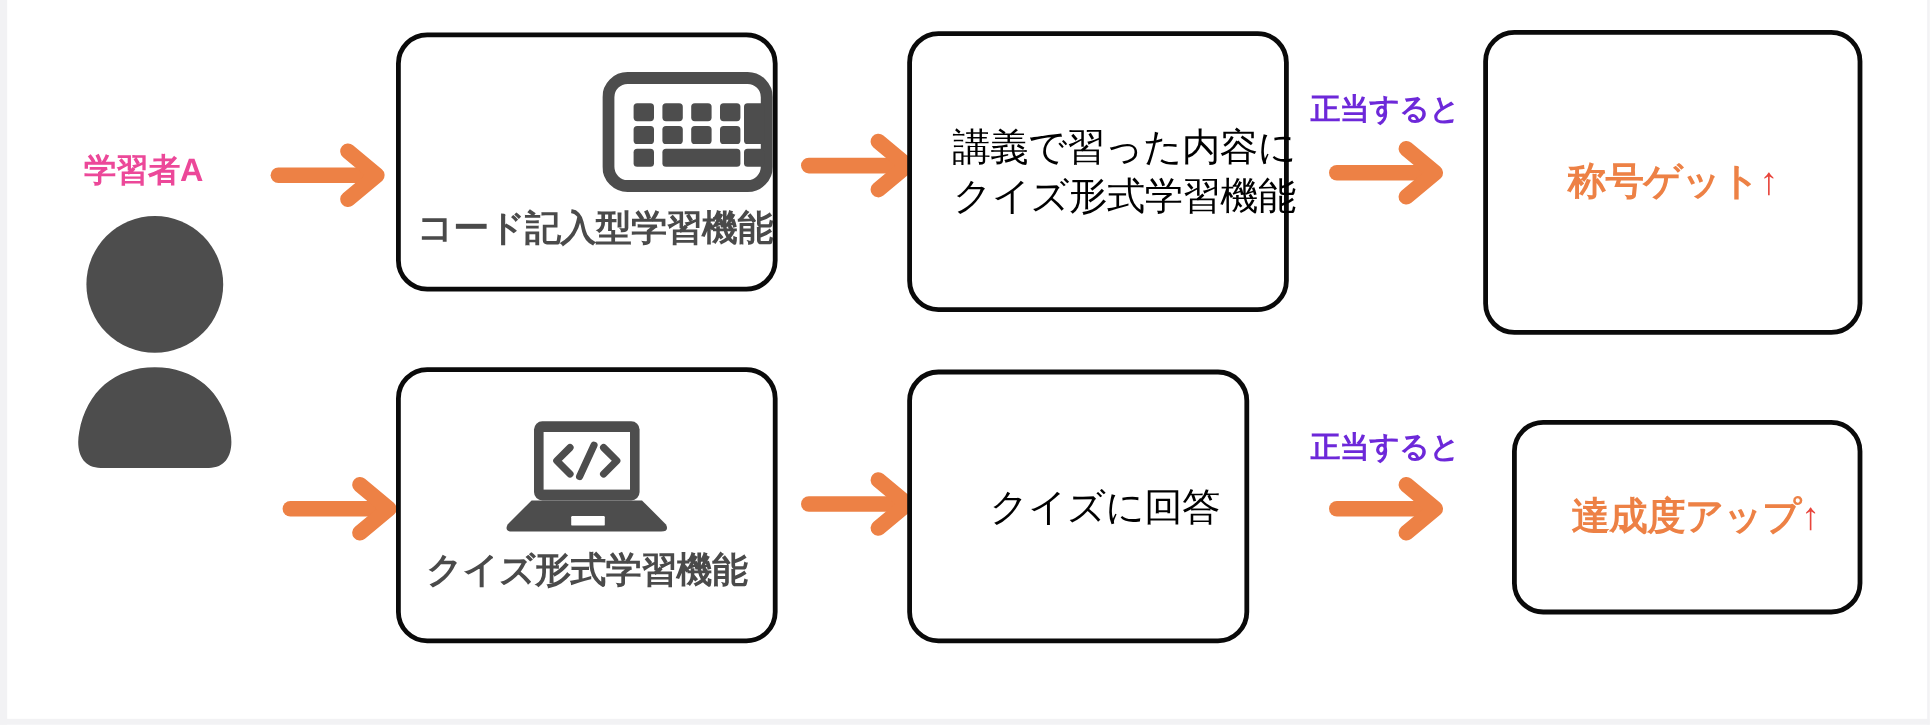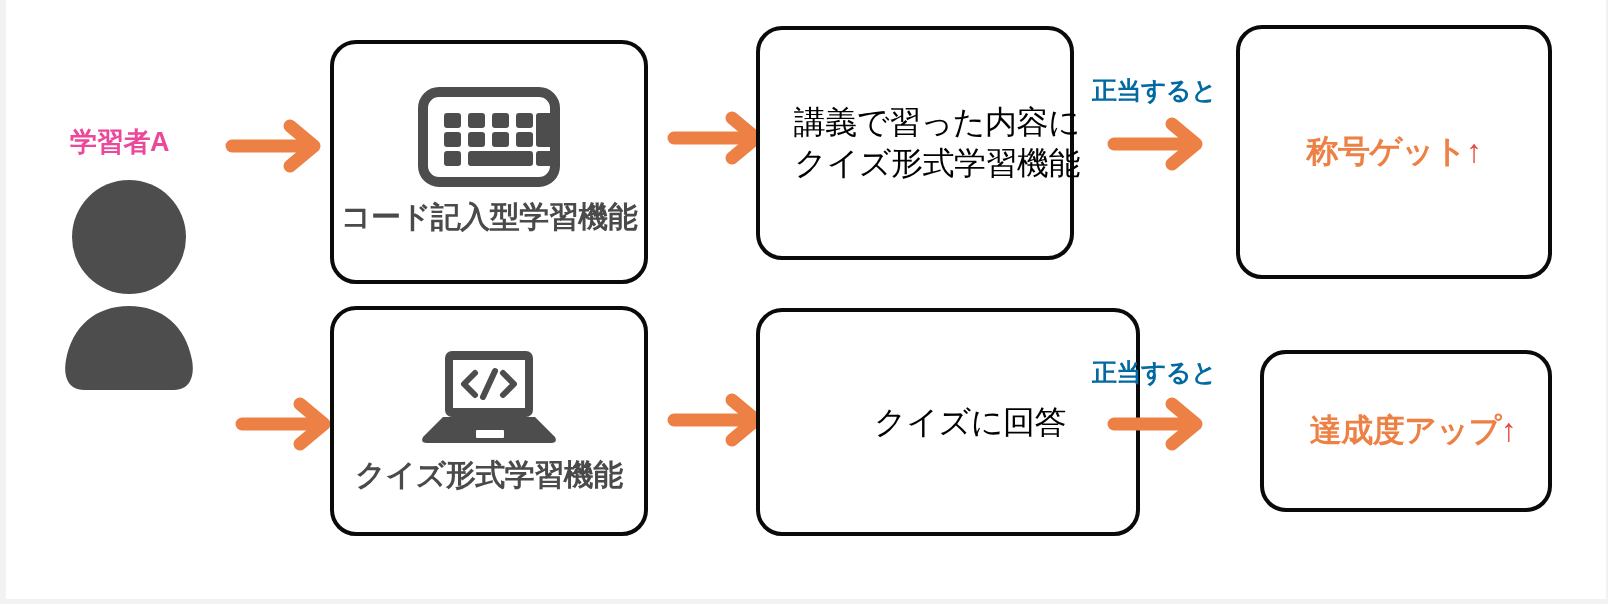--- a/index.html
+++ b/index.html
@@ -93,21 +93,21 @@
   .arrow {
     position: absolute;
     line-height: 0;
   }
 
   
   .edge-label {
     position: absolute;
     font-size: 25px;
     font-weight: 700;
-    color: #0369a1;
+    color: #6d28d9;
     white-space: nowrap;
     letter-spacing: -0.5px;
   }
 </style>
 </head>
 <body>
 
 <div id="canvas">
 
   <div class="person-label" style="left:64px; top:124px;">学習者A</div>
@@ -135,21 +135,21 @@
 
   <div class="arrow" style="left:228px; top:396px;">
     <svg width="104" height="56" viewBox="0 0 104 56" aria-hidden="true">
       <g stroke="#ED8145" stroke-width="13" fill="none" stroke-linecap="round" stroke-linejoin="round">
         <line x1="8" y1="28" x2="84" y2="28"></line>
         <polyline points="66,8 90,28 66,48"></polyline>
       </g>
     </svg>
   </div>
 
-  <div class="node" style="left:324px; top:40px; width:318px; height:244px;">
+  <div class="node" style="left:324px; top:27px; width:318px; height:216px;align-items:flex-end;">
     <span class="feature-icon">
       <svg width="142" height="100" viewBox="0 0 142 100" aria-hidden="true">
         <rect x="5" y="5" width="132" height="90" rx="16" ry="16" fill="none" stroke="#4D4D4D" stroke-width="10"></rect>
 
         <rect x="26" y="26" width="17" height="15" rx="3" fill="#4D4D4D"></rect>
         <rect x="50" y="26" width="17" height="15" rx="3" fill="#4D4D4D"></rect>
         <rect x="74" y="26" width="17" height="15" rx="3" fill="#4D4D4D"></rect>
         <rect x="98" y="26" width="17" height="15" rx="3" fill="#4D4D4D"></rect>
 
         <rect x="118" y="26" width="17" height="34" rx="3" fill="#4D4D4D"></rect>
@@ -222,21 +222,21 @@
 
   <div class="arrow" style="left:660px; top:392px;">
     <svg width="104" height="56" viewBox="0 0 104 56" aria-hidden="true">
       <g stroke="#ED8145" stroke-width="13" fill="none" stroke-linecap="round" stroke-linejoin="round">
         <line x1="8" y1="28" x2="84" y2="28"></line>
         <polyline points="66,8 90,28 66,48"></polyline>
       </g>
     </svg>
   </div>
 
-  <div class="node" style="left:750px; top:308px; width:384px; height:228px;">
+  <div class="node" style="left:750px; top:308px; width:285px; height:228px;">
     <div class="step-text">
       <span>クイズに回答</span>
     </div>
   </div>
 
   <div class="edge-label" style="left:1086px; top:356px;">正当すると</div>
 
   <div class="arrow" style="left:1100px; top:396px;">
     <svg width="104" height="56" viewBox="0 0 104 56" aria-hidden="true">
       <g stroke="#ED8145" stroke-width="13" fill="none" stroke-linecap="round" stroke-linejoin="round">

